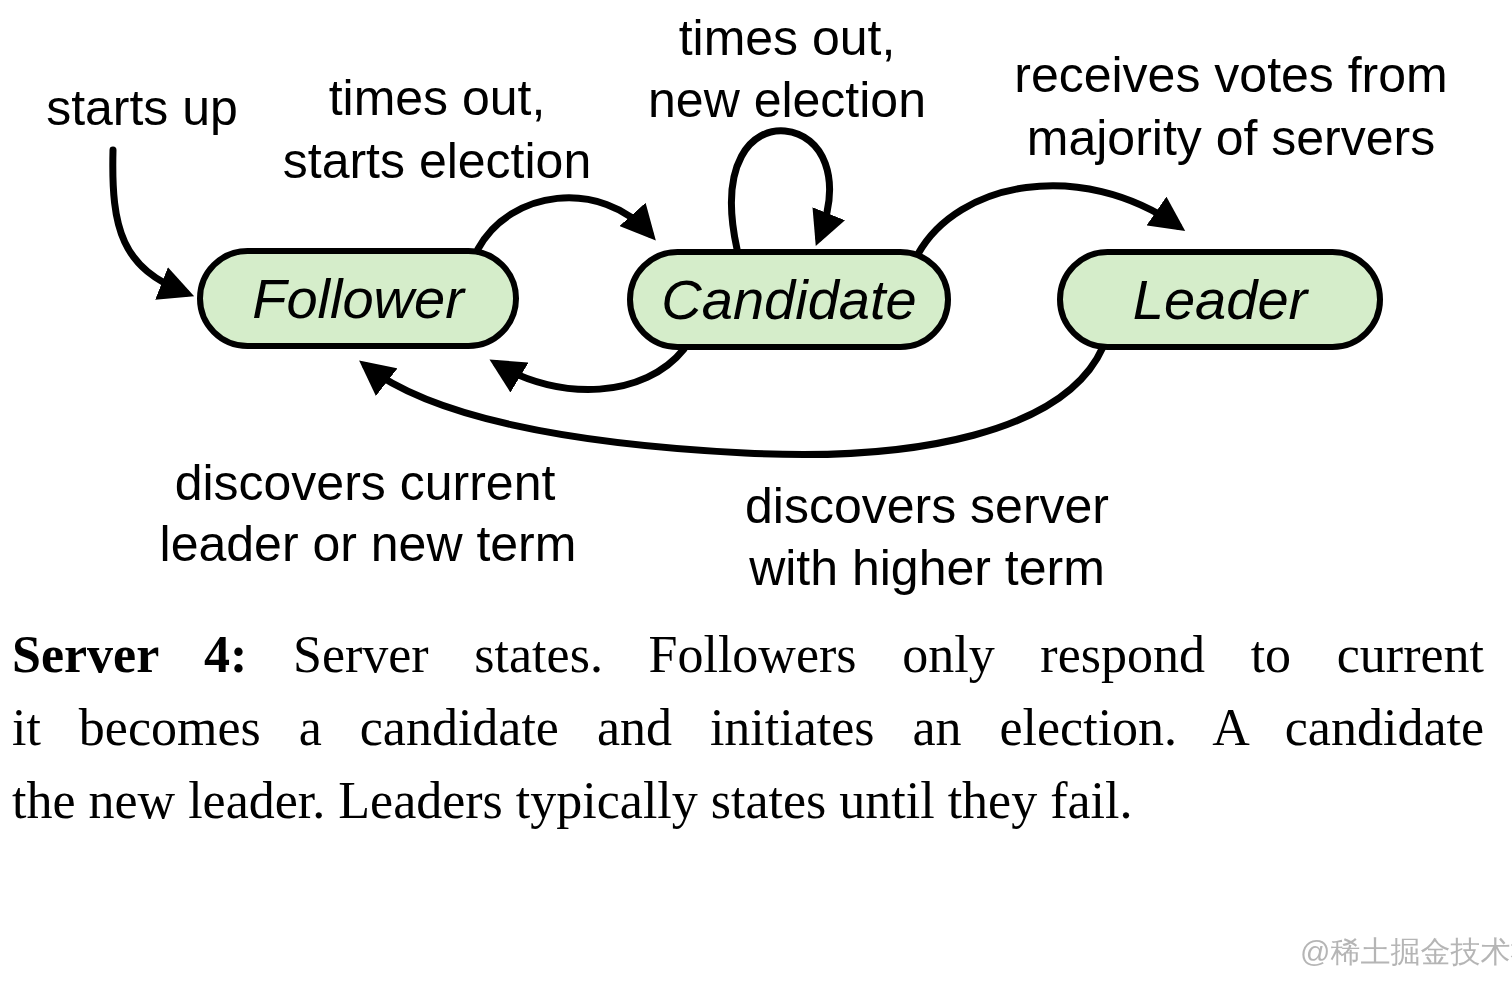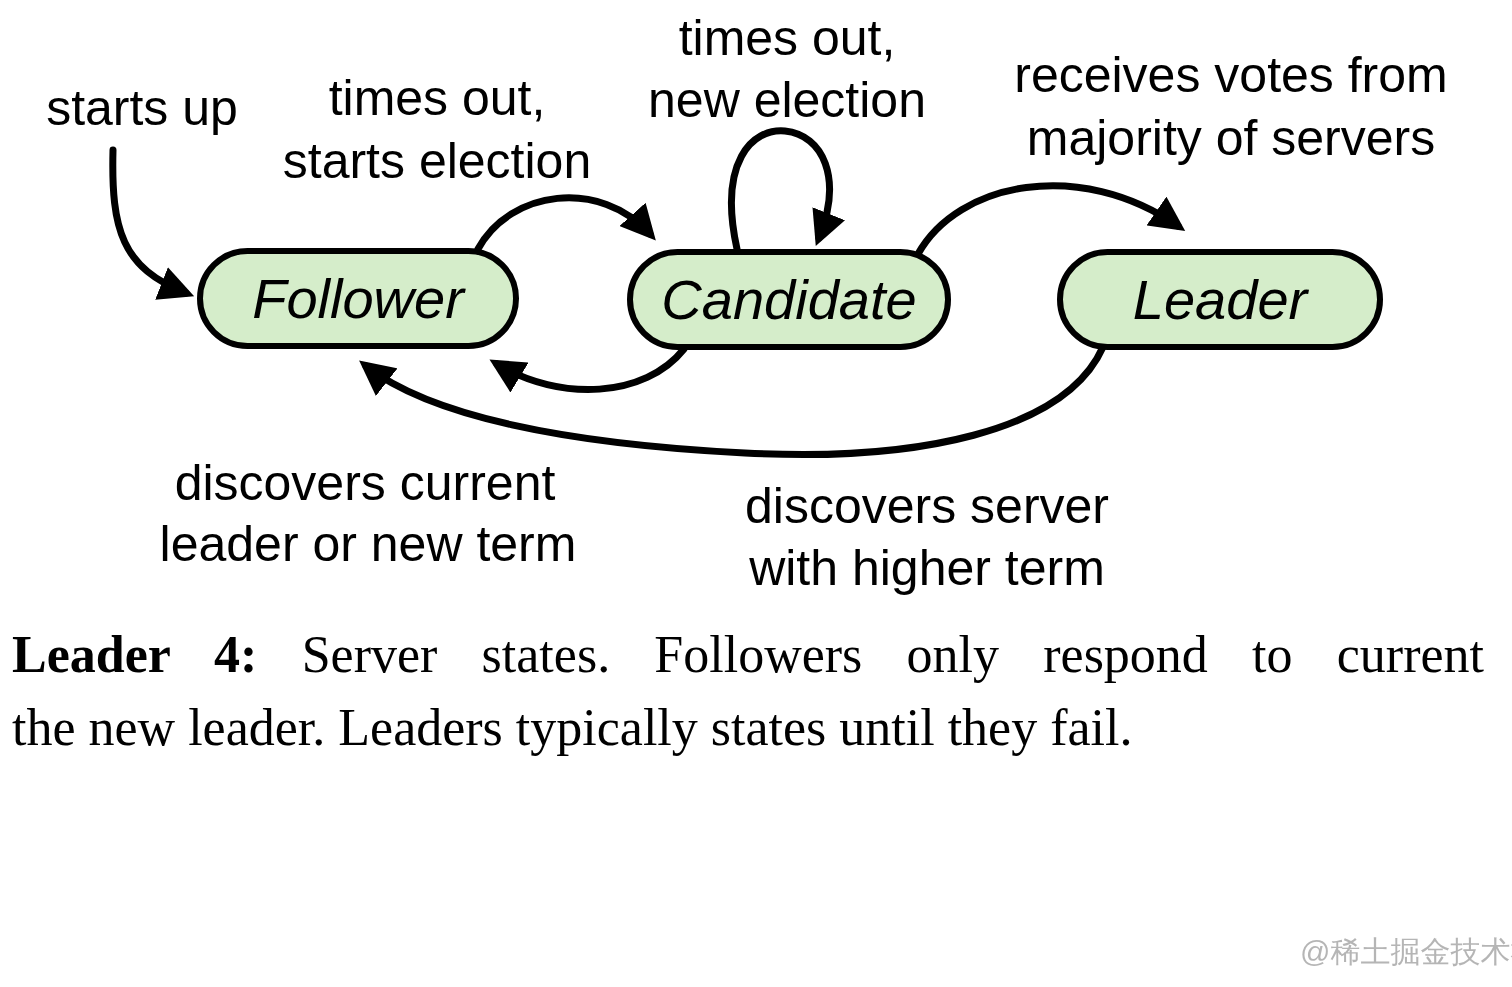--- a/index.html
+++ b/index.html
@@ -138,20 +138,21 @@
     </g>
 
     <g>
       <text class="edge-label" x="927" y="523">discovers server</text>
       <text class="edge-label" x="927" y="585">with higher term</text>
     </g>
   </svg>
 
   <div class="caption">
     <div class="cap-line">
-      <span class="fig-label">Leader 4:</span><span> Server states. Followers only respond to current</span>
+      <span class="fig-label">Server 4:</span><span> Server states. Followers only respond to current</span>
     </div>
+    <div class="cap-line">it becomes a candidate and initiates an election. A candidate</div>
     <div class="cap-line last">the new leader. Leaders typically states until they fail.</div>
   </div>
 
   <div class="watermark">@稀土掘金技术社区</div>
 
 </div>
 
 </body></html>

